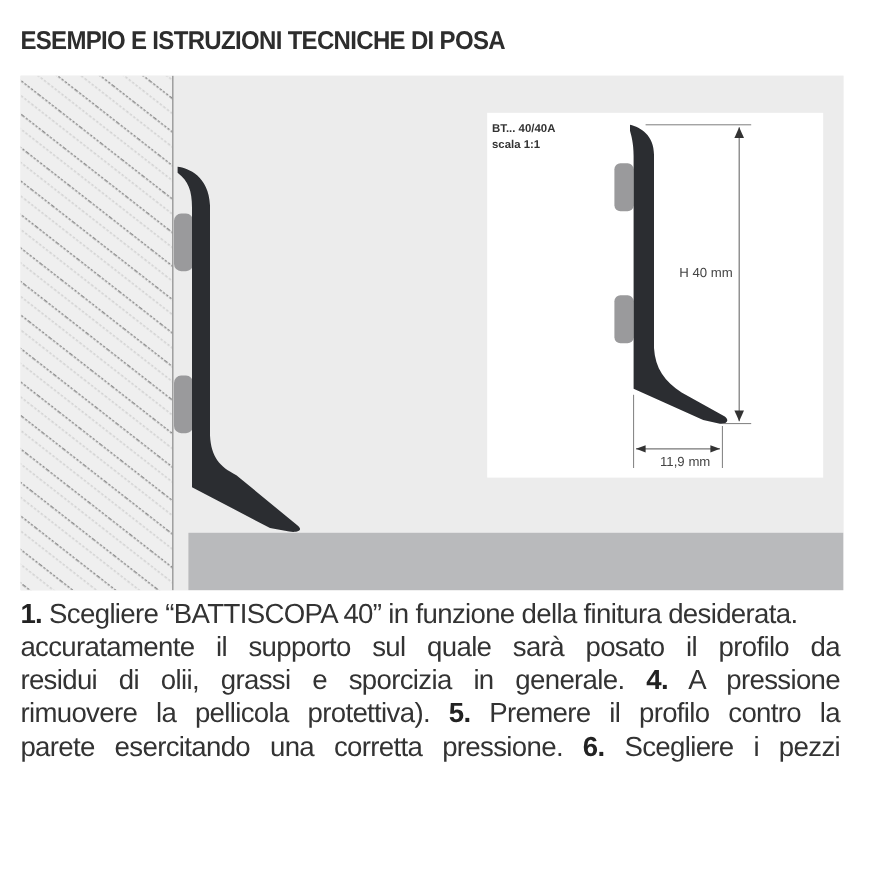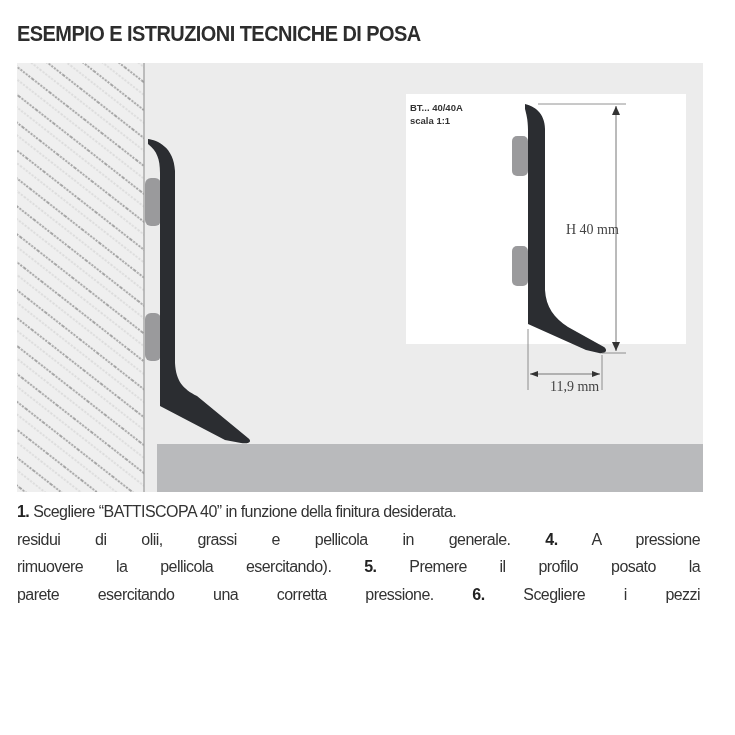--- a/index.html
+++ b/index.html
@@ -3,24 +3,24 @@
   <meta charset="utf-8">
   <style>
     html, body { margin: 0; padding: 0; background: #ffffff; }
     body { width: 735px; height: 735px; position: relative; overflow: hidden;
            font-family: "Liberation Sans", "DejaVu Sans", sans-serif; color: #2b2b2b; }
     .title { position: absolute; left: 17px; top: 22px; font-size: 21.5px; font-weight: bold;
              letter-spacing: -0.6px; color: #2d2d2d; transform: scaleX(0.93); transform-origin: left top;
              white-space: nowrap; }
     .figure { position: absolute; left: 17px; top: 63px; width: 686px; height: 429px; background: #ececec; overflow: hidden; }
     .figure svg { position: absolute; left: 0; top: 0; }
-    .inset { position: absolute; left: 389px; top: 31px; width: 280px; height: 250px; background: #ffffff; }
+    .inset { position: absolute; left: 389px; top: 31px; width: 280px; height: 304px; background: #ffffff; }
     .inset-label { position: absolute; left: 4px; top: 7px; font-size: 9.5px; font-weight: bold; line-height: 13px; color: #333; }
-    .dim-h { position: absolute; font-size: 14px; color: #444; white-space: nowrap; font-family: Liberation Serif, serif; }
-    .text { position: absolute; left: 17px; top: 498px; width: 683px; font-size: 16px; line-height: 27.7px;
+    .dim-h { position: absolute; font-size: 11px; color: #444; white-space: nowrap; }
+    .text { position: absolute; left: 17px; top: 498px; width: 683px; font-size: 23px; line-height: 27.7px;
             color: #333; letter-spacing: -0.55px; }
     .line { display: block; text-align: justify; text-align-last: justify; white-space: nowrap; }
     .line.last { text-align-last: left; }
     .text b { font-weight: bold; color: #222; }
   </style>
 </head>
 <body>
 
 <div class="title">ESEMPIO E ISTRUZIONI TECNICHE DI POSA</div>
 
@@ -69,16 +69,17 @@
       <polygon points="124,280 132,277 132,283" fill="#333"></polygon>
       <polygon points="194,280 186,277 186,283" fill="#333"></polygon>
     </svg>
     <div class="dim-h" style="left:160px;top:128px;">H 40 mm</div>
     <div class="dim-h" style="left:144px;top:285px;">11,9 mm</div>
   </div>
 </div>
 
 <div class="text" id="instr">
     <span class="line last"><b>1.</b><span> Scegliere “BATTISCOPA 40” in funzione della finitura desiderata.</span></span>
-    <span class="line"><span>residui di olii, grassi e pellicola in generale. </span><b>4.</b><span> A pressione</span></span>
-    <span class="line"><span>rimuovere la pellicola esercitando). </span><b>5.</b><span> Premere il profilo posato la</span></span>
+    <span class="line"><span>accuratamente il supporto sul quale sarà posato il profilo da</span></span>
+    <span class="line"><span>residui di olii, grassi e sporcizia in generale. </span><b>4.</b><span> A pressione</span></span>
+    <span class="line"><span>rimuovere la pellicola protettiva). </span><b>5.</b><span> Premere il profilo contro la</span></span>
     <span class="line"><span>parete esercitando una corretta pressione. </span><b>6.</b><span> Scegliere i pezzi</span></span>
   </div>
 
 </body></html>

